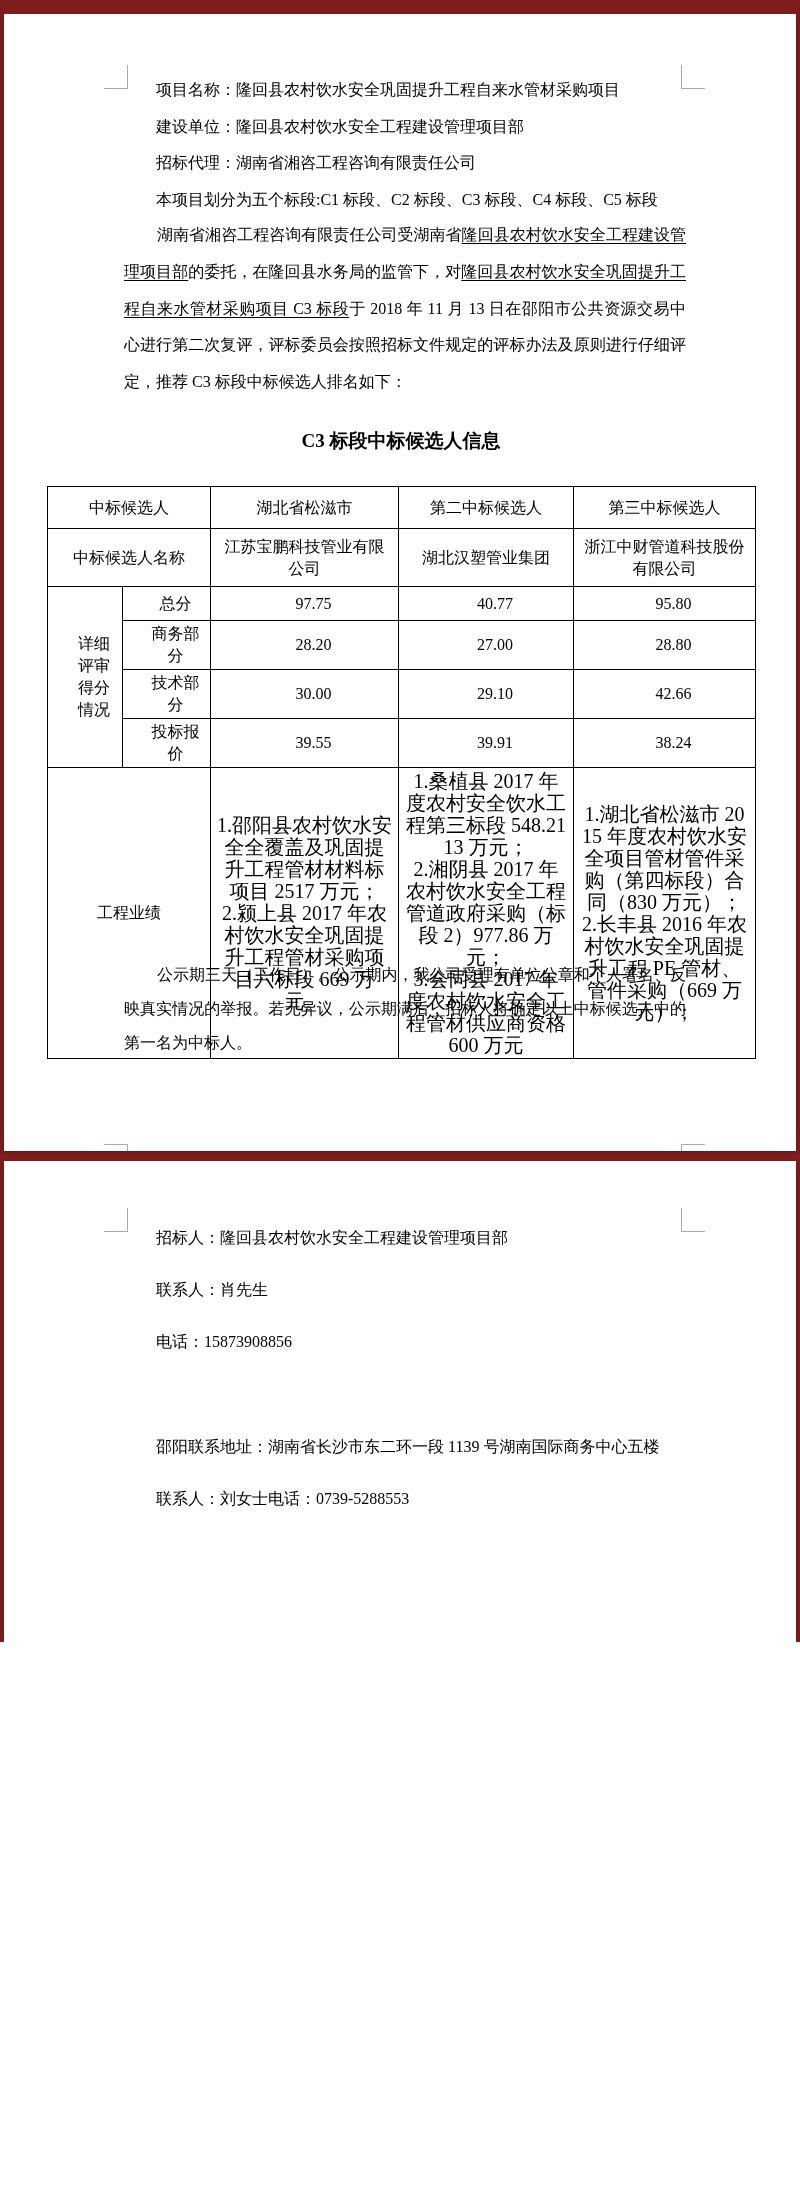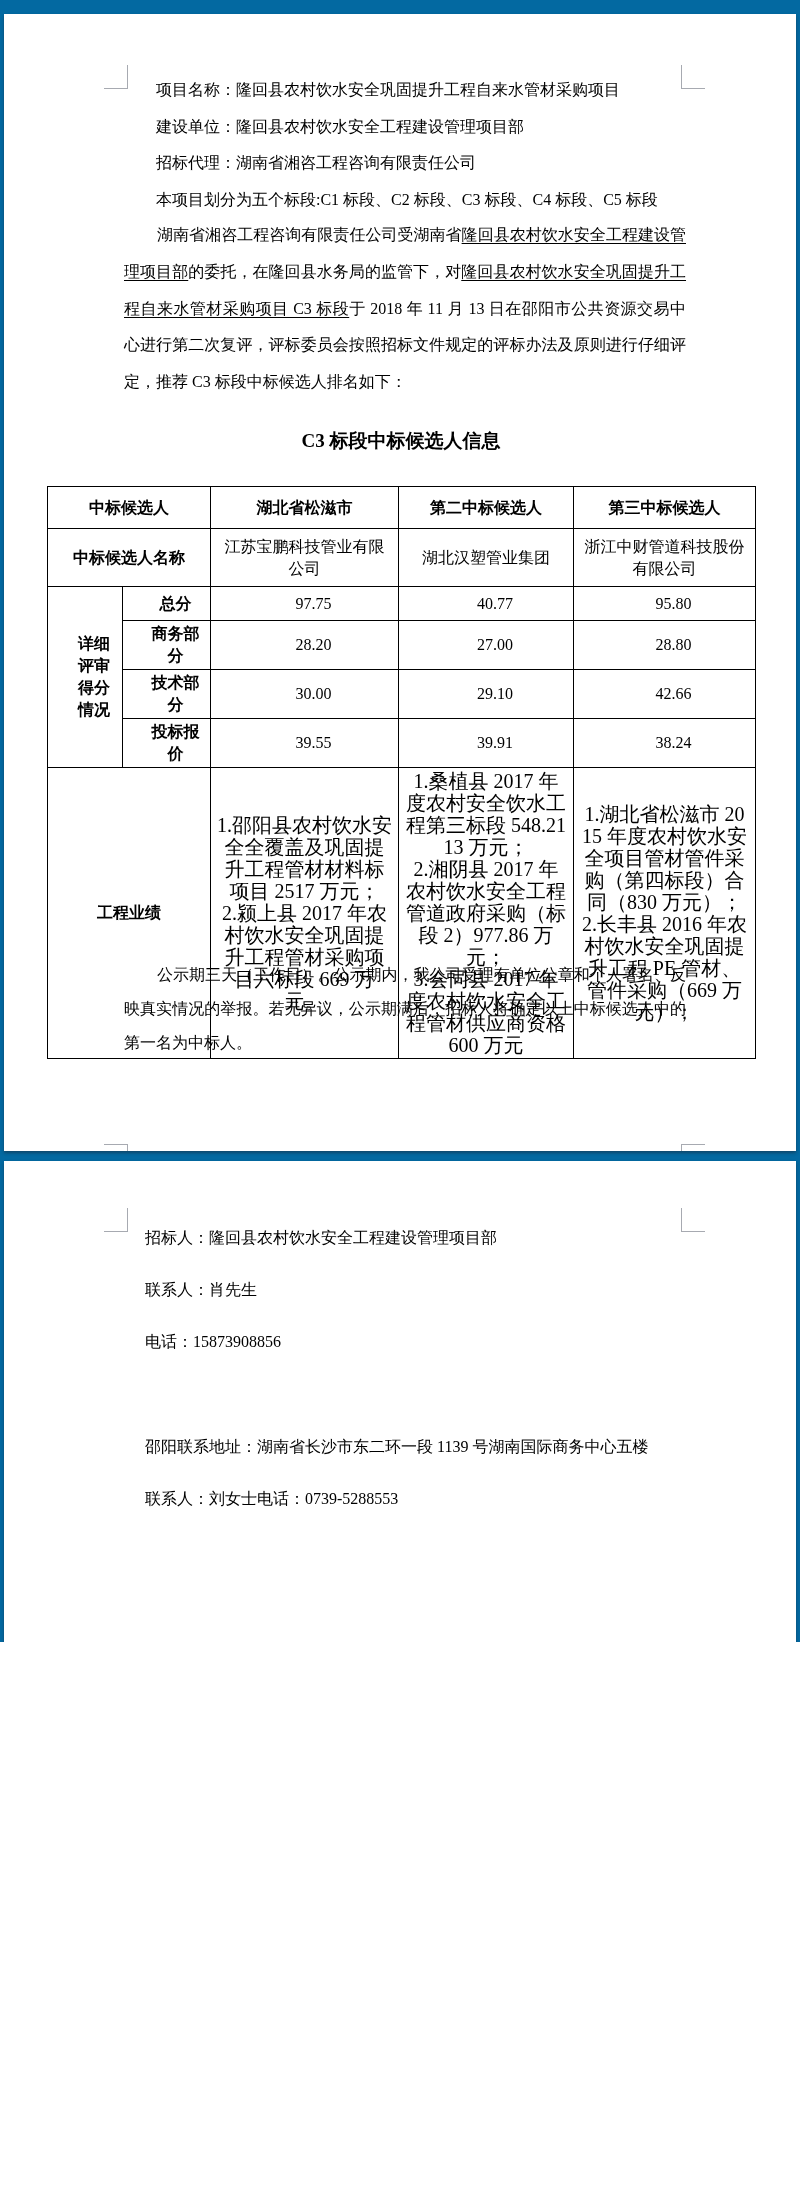--- a/index.html
+++ b/index.html
@@ -1,18 +1,18 @@
 <!DOCTYPE html>
 <html><head>
 <meta charset="utf-8">
 <style>
   html,body { margin:0; padding:0; }
   #screen {
     position:relative; width:800px; height:1642px;
-    background:#0369a1; overflow:hidden;
+    background:#7f1d1d; overflow:hidden;
     font-family:"Liberation Serif","DejaVu Serif",serif;
     color:#000;
   }
   .page {
     position:absolute; left:4px; width:792px; background:#ffffff;
     box-shadow:0 2px 3px rgba(30,30,40,.45);
   }
   #page1 { top:14px;   height:1137px; }
   #page2 { top:1161px; height:1012px; }
 
@@ -38,37 +38,37 @@
     text-align:center; font-size:19px; font-weight:bold; line-height:26px;
   }
   table.tbl {
     position:absolute; left:43px; top:472px; width:708px;
     border-collapse:collapse; table-layout:fixed; font-size:16px;
   }
   table.tbl td {
     border:1px solid #000; text-align:center; vertical-align:middle;
     padding:2px 6px; line-height:22px; overflow:hidden;
   }
-  .lbl { font-weight:bold;margin-top:40px; }
+  .lbl { font-weight:normal;margin-top:40px; }
   tr.r-head  td { height:37px; }
   tr.r-name  td { height:53px; }
   tr.r-score td { height:29px;padding-left:24px; }
   tr.r-perf  td { height:216px; }
   td.score-group { word-break:break-all; line-height:24px; padding:2px 10px; }
   td.name-cell { word-break:break-all; line-height:23px; }
   td.perf {
     font-size:20px; line-height:24px; text-align:justify;
     white-space:pre-line; word-break:break-all;
     padding:4px 10px; vertical-align:middle;
   }
   .closing {
     position:absolute; left:120px; top:944px; width:562px; font-size:16px;
     line-height:34px; text-align:justify; text-indent:33px;
   }
-  .p2line { position:absolute; left:141px; font-size:16px; white-space:nowrap; line-height:20px; }
+  .p2line { position:absolute; left:152px; font-size:16px; white-space:nowrap; line-height:20px; }
 </style>
 </head>
 <body>
 
 <div id="screen">
 
   <div class="page" id="page1">
     <div class="cropmark cm-tl" style="left:100px; top:51px;"></div>
     <div class="cropmark cm-tr" style="left:677px; top:51px;"></div>
     <div class="cropmark cm-bl" style="left:100px; top:1130px;"></div>

